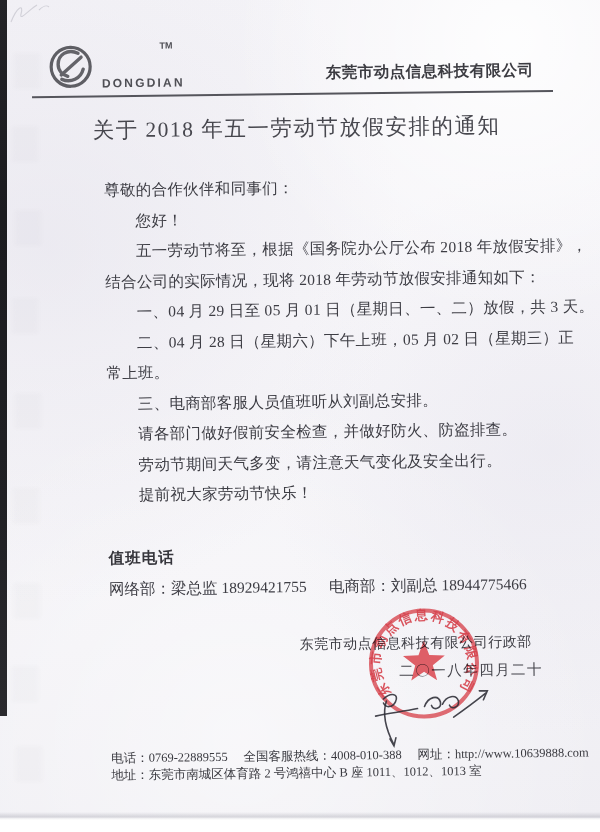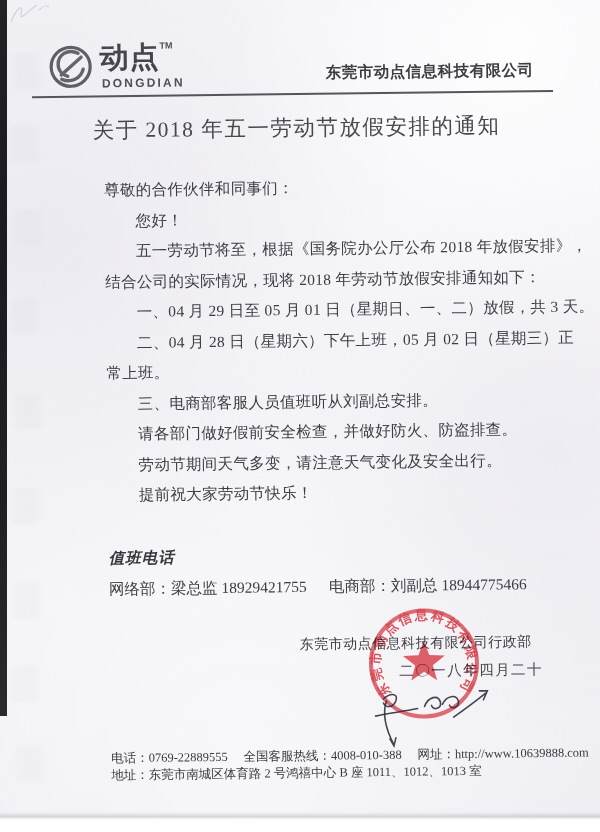--- a/index.html
+++ b/index.html
@@ -58,21 +58,21 @@
     font-size:21.5px;color:#47474e;letter-spacing:1.5px;white-space:nowrap;
   }
   .body-block{position:absolute;left:107px;top:173px;width:460px;}
   .bline{
     height:30.5px;line-height:30.5px;font-size:15.5px;color:#3d3d44;
     white-space:nowrap;letter-spacing:0.3px;
   }
   .bline.ind{text-indent:2em;}
   
   .duty-heading{
-    position:absolute;left:107px;top:546px;font-size:15.5px;font-weight:700;color:#36363c;letter-spacing:1px;font-style:italic;
+    position:absolute;left:107px;top:546px;font-size:15.5px;font-weight:700;color:#36363c;letter-spacing:1px;
   }
   .duty-network{position:absolute;left:107px;top:577px;font-size:15.5px;color:#3d3d44;white-space:nowrap;}
   .duty-ecom{position:absolute;left:327px;top:577px;font-size:15.5px;color:#3d3d44;white-space:nowrap;}
   
   .signoff-department{
     position:absolute;left:297px;top:636px;font-size:14px;color:#3d3d44;
     letter-spacing:0.5px;white-space:nowrap;
   }
   .signoff-date{
     position:absolute;left:396px;top:663px;font-size:14.5px;color:#45454c;
@@ -111,21 +111,20 @@
 
 <div class="tilt">
 
   <div class="logo">
     <svg width="46" height="46" viewBox="0 0 46 46">
       <circle cx="23" cy="23" r="19.5" fill="none" stroke="#5e5e64" stroke-width="3.2"></circle>
       <path d="M30.5,9.5 C20,4.5 10.5,11 10.5,20.5 C10.5,27 15,31 20,32.5" fill="none" stroke="#64646a" stroke-width="3.4" stroke-linecap="round"></path>
       <path d="M33.5,13.5 L13.5,31" fill="none" stroke="#64646a" stroke-width="3.4" stroke-linecap="round"></path>
       <path d="M14,35.5 C23,39.5 33,35 35.5,25.5" fill="none" stroke="#64646a" stroke-width="3.4" stroke-linecap="round"></path>
     </svg>
-    <div class="wordmark">动点</div>
     <div class="tm">TM</div>
     <div class="subtext">DONGDIAN</div>
   </div>
   <div class="company-name">东莞市动点信息科技有限公司</div>
   <div class="header-rule"></div>
 
   <div class="notice-title">关于 2018 年五一劳动节放假安排的通知</div>
 
   <div class="body-block">
     <div class="bline">尊敬的合作伙伴和同事们：</div>

